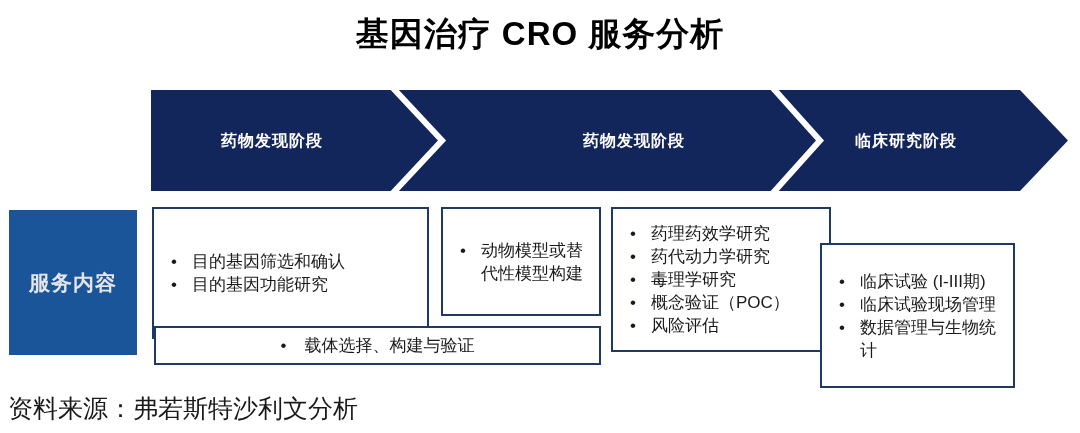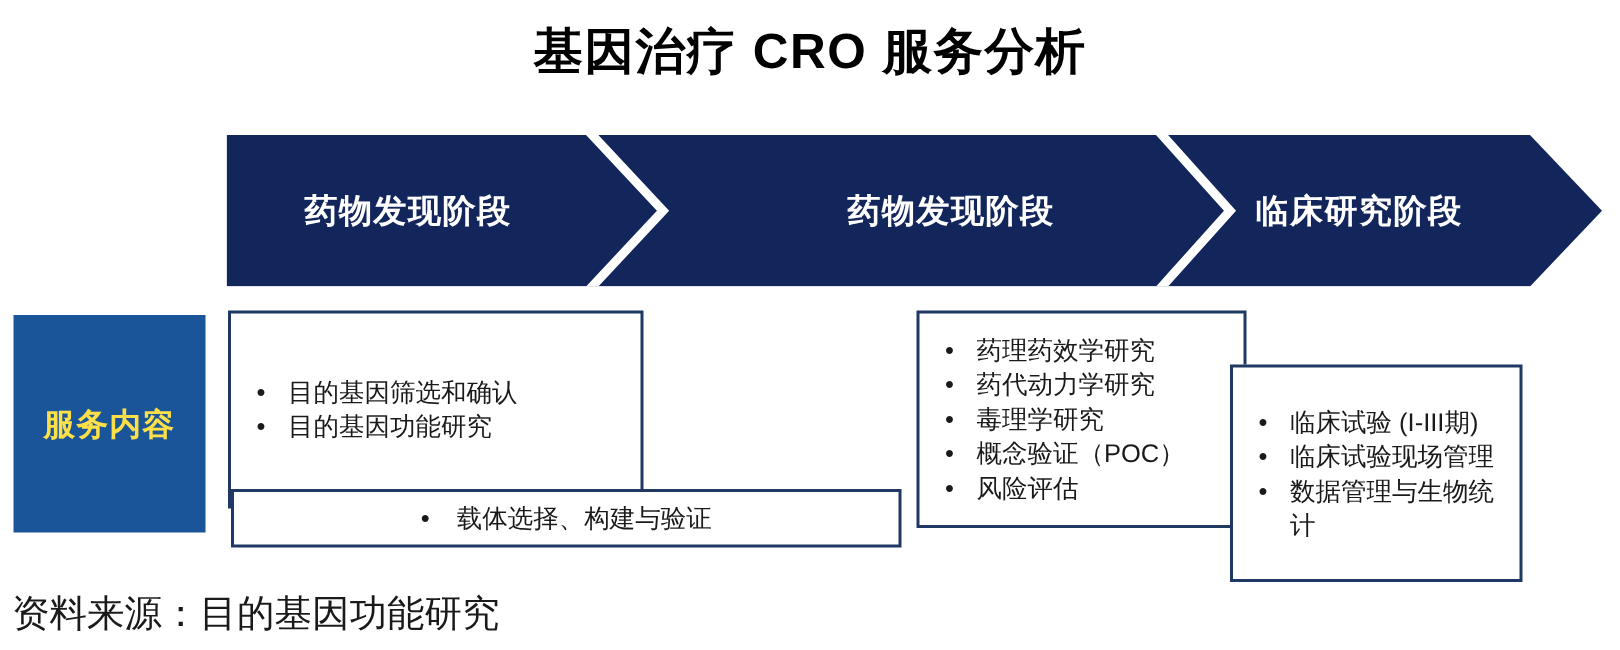--- a/index.html
+++ b/index.html
@@ -33,38 +33,38 @@
     position: absolute;
     left: 0; top: 0;
     width: 100%; height: 100%;
     display: block;
   }
   .stage-label {
     position: absolute;
     top: 50%;
     transform: translate(-50%, -50%);
     color: #ffffff;
-    font-size: 22px;
+    font-size: 16px;
     font-weight: bold;
     white-space: nowrap;
     letter-spacing: 1px;
   }
   .stage-1 { left: 121px; }
   .stage-2 { left: 483px; }
   .stage-3 { left: 755px; }
   
   .side-box {
     position: absolute;
     left: 9px; top: 210px;
     width: 128px; height: 145px;
     background: #1A559A;
     display: flex;
     align-items: center;
     justify-content: center;
-    color: #fde047;
+    color: #e5e5e5;
     font-size: 21px;
     font-weight: bold;
     letter-spacing: 1px;
   }
   
   .svc-box {
     position: absolute;
     background: #ffffff;
     border: 2px solid #203864;
     box-sizing: border-box;
@@ -139,20 +139,25 @@
     <span>服务内容</span>
   </div>
 
   <div class="svc-box box-1">
     <ul>
       <li>目的基因筛选和确认</li>
       <li>目的基因功能研究</li>
     </ul>
   </div>
 
+  <div class="svc-box box-2">
+    <ul>
+      <li>动物模型或替代性模型构建</li>
+    </ul>
+  </div>
 
   <div class="svc-box box-3">
     <ul>
       <li>药理药效学研究</li>
       <li>药代动力学研究</li>
       <li>毒理学研究</li>
       <li>概念验证（POC）</li>
       <li>风险评估</li>
     </ul>
   </div>
@@ -163,15 +168,15 @@
       <li>临床试验现场管理</li>
       <li>数据管理与生物统计</li>
     </ul>
   </div>
 
   <div class="wide-box">
     <span class="bullet">•</span>
     <span>载体选择、构建与验证</span>
   </div>
 
-  <div class="source">资料来源：目的基因功能研究</div>
+  <div class="source">资料来源：弗若斯特沙利文分析</div>
 
 </div>
 
 </body></html>

